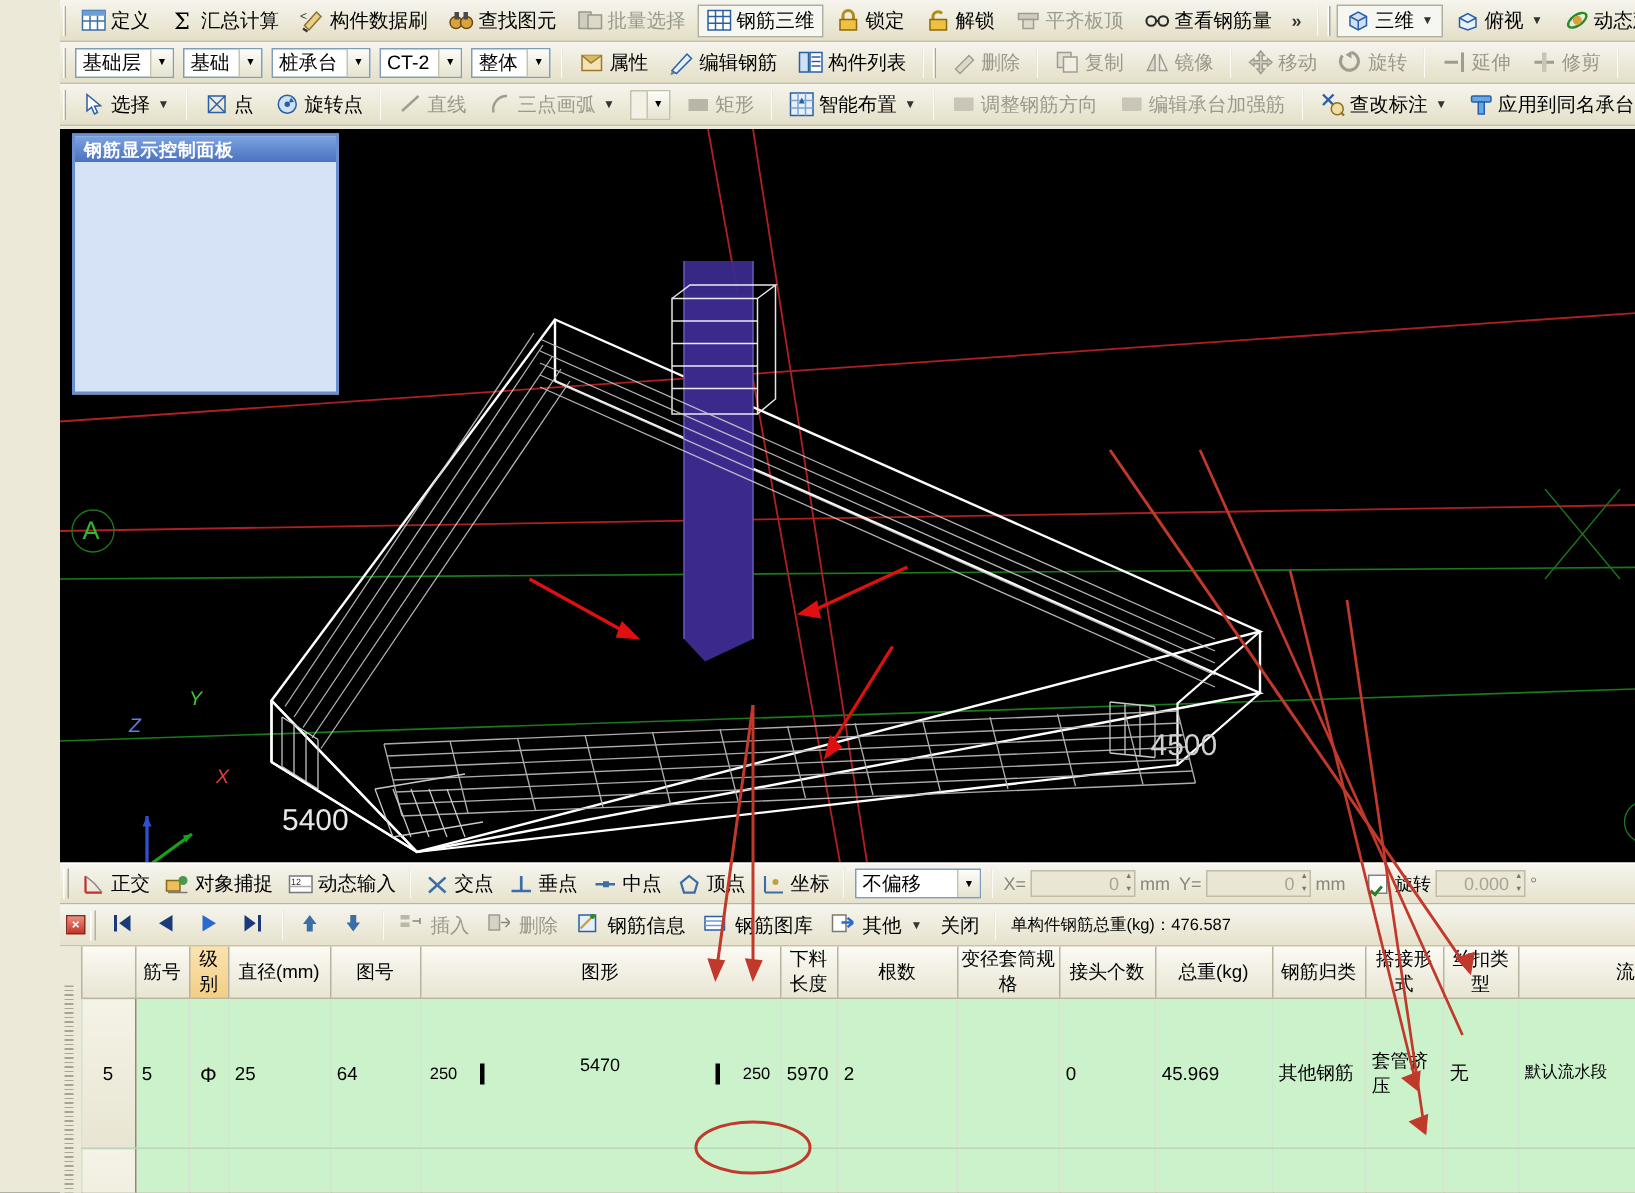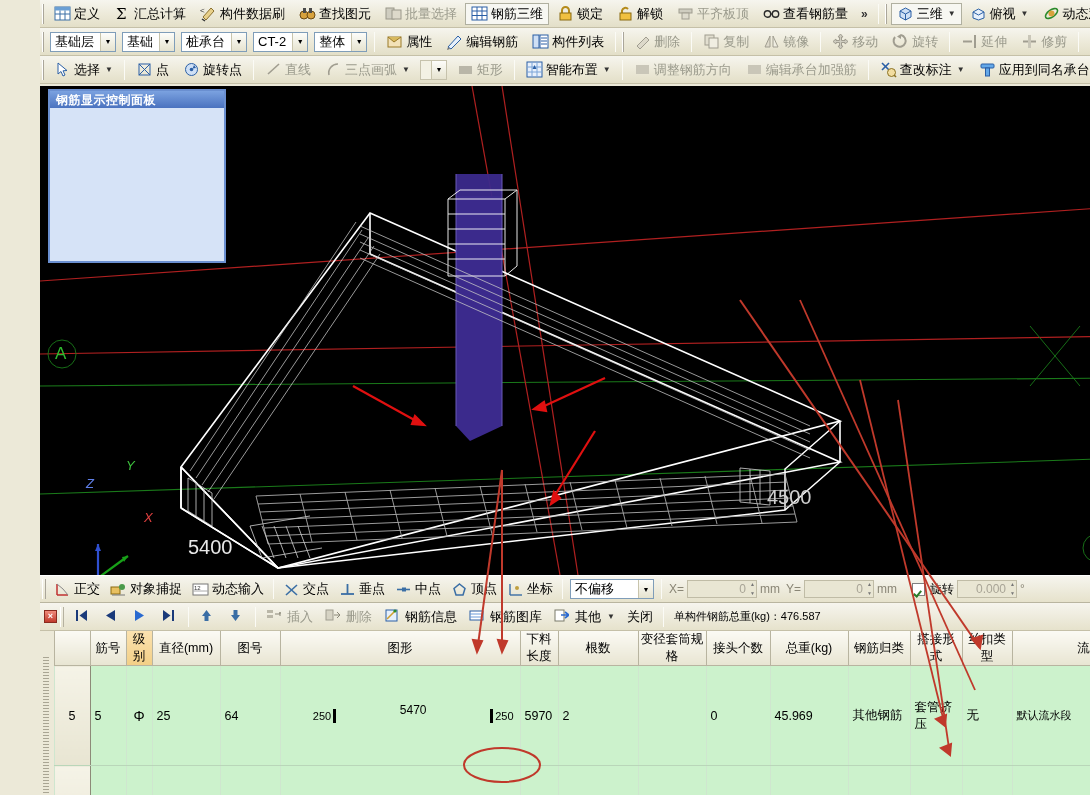--- a/index.html
+++ b/index.html
@@ -193,21 +193,21 @@
     vertical-align: middle;
     overflow: hidden;
   }
   table.rb td.rowhdr {
     background: linear-gradient(to bottom,#f5f3e7,#e8e5d2);
     border-right: 1px solid #8d8a78;
     text-align: center;
   }
   table.rb td.nb { border-left: none; }
   td.shape { text-align: center; padding: 0; }
-  .shape-wrap { display: flex; align-items: center; justify-content: flex-end; gap: 0; width: 100%; }
+  .shape-wrap { display: flex; align-items: center; justify-content: space-between; gap: 0; width: 100%; }
   .sh-end { font-size: 11px; padding: 0 2px; }
   .sh-mid { position: relative; display:inline-block; }
   .sh-num { position: absolute; left: 0; right: 0; top: -2px; text-align: center; font-size: 12px; }
   .sh-bar { height: 3px; background: #000; margin-top: 13px; }
   .sh-hook { position:absolute; width:3px; height:14px; background:#000; top:4px; }
   .tiny-scroll {
     position: absolute; left: 0; top: 0; width: 14px; height: 192px;
     background: #ece9d8;
   }
   .dotcol { position:absolute; left:3px; top:26px; width:6px; height: 160px;

